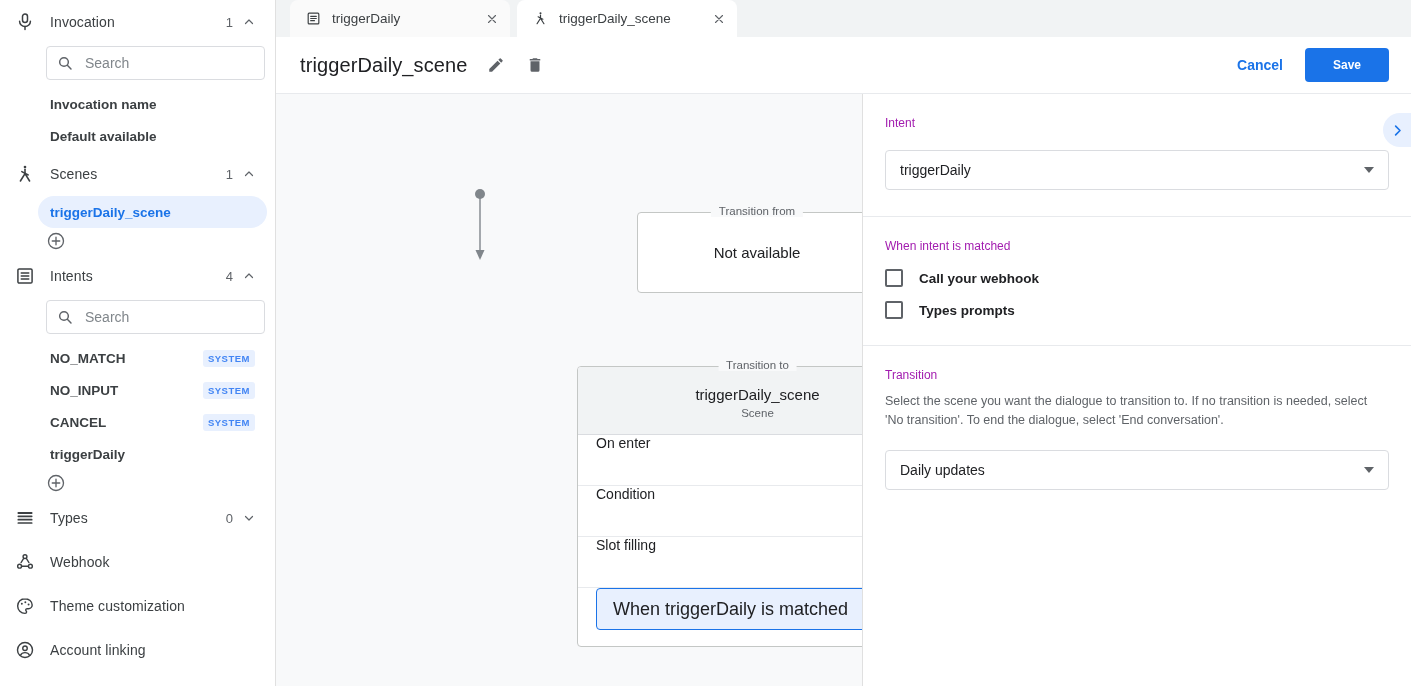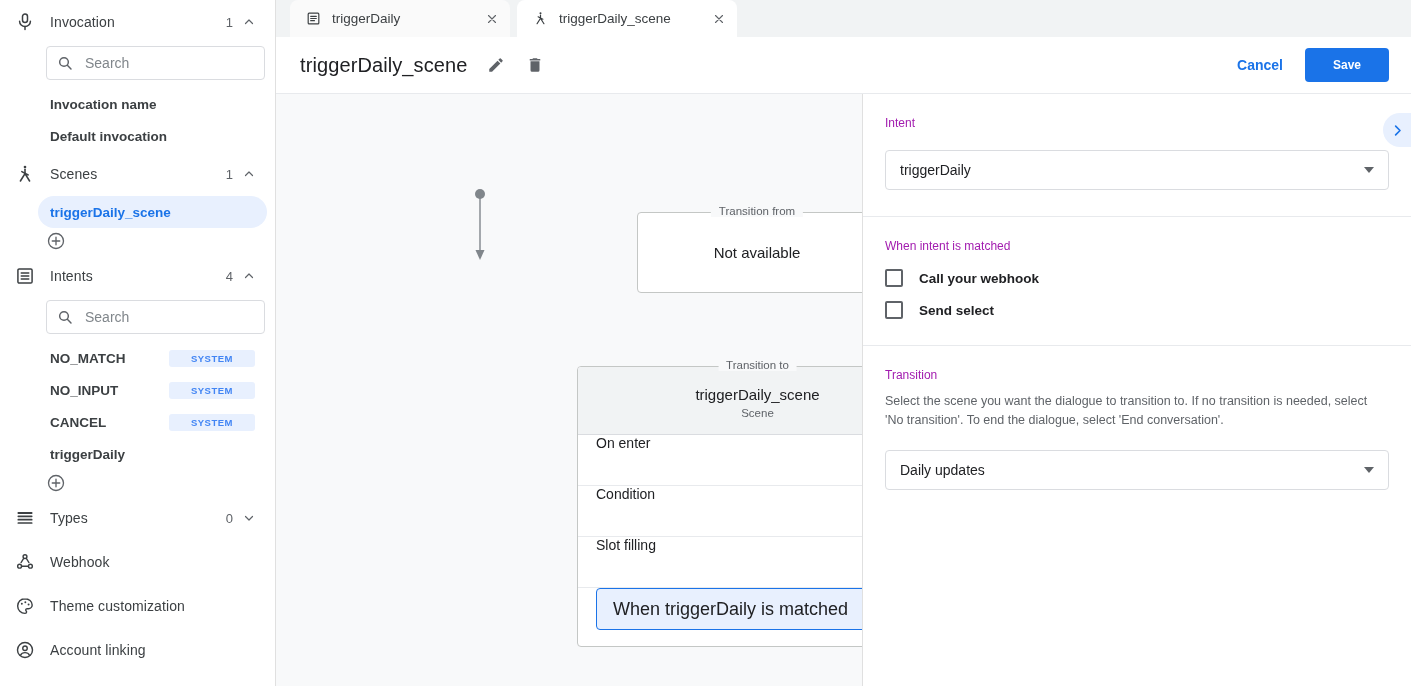--- a/index.html
+++ b/index.html
@@ -64,21 +64,21 @@
     padding: 0 12px;
     border-radius: 16px;
     font-size: 13.5px; font-weight: bold; color: #3c4043;
     cursor: pointer; white-space: nowrap;
   }
   .sub-item .si-label { flex:1 1 auto; }
   .sub-item.selected { background: #e8f0fe; color: #1a73e8; }
   .badge {
     font-size: 9.5px; font-weight: bold; letter-spacing: .5px;
     color: #4285f4; background: #e8f0fe;
-    border-radius: 3px; padding: 3px 22px; margin-left: auto;
+    border-radius: 3px; padding: 3px 5px; margin-left: auto;
   }
   .add-row { padding: 3px 0 3px 46px; }
   .add-circle {
     width: 20px; height: 20px; color: #5f6368;
     cursor: pointer; display:block;
   }
 
   
   .main { flex: 1 1 auto; position: relative; display: flex; flex-direction: column; height: 686px; }
 
@@ -274,21 +274,21 @@
               <path d="M15.5 15.5 21 21"></path>
             </svg>
         </span>
         <input type="text" placeholder="Search" style="">
       </div>
     </div>
     <div class="sub-item">
       <span class="si-label">Invocation name</span>
     </div>
     <div class="sub-item">
-      <span class="si-label">Default invocation</span>
+      <span class="si-label">Default available</span>
     </div>
 
     <div class="nav-group-head">
       <span class="nav-ico">
         <svg width="20" height="20" viewBox="0 0 24 24" fill="none" stroke="currentColor" stroke-width="1.9" stroke-linecap="round" stroke-linejoin="round">
           <circle cx="12" cy="3.6" r="1.6" fill="currentColor" stroke="none"></circle>
           <path d="M12 6.4v5.2"></path>
           <path d="M12 11.6 6.5 20.4"></path>
           <path d="M12 11.6 17.5 20.4"></path>
           <path d="M8.2 9.2 15.8 13.2"></path>
@@ -541,21 +541,21 @@
         </div>
 
         <div class="rsection">
           <h3 class="rtitle rtitle-matched">When intent is matched</h3>
           <label class="check-row">
             <span class="checkbox"></span>
             <span class="check-label">Call your webhook</span>
           </label>
           <label class="check-row">
             <span class="checkbox"></span>
-            <span class="check-label">Send select</span>
+            <span class="check-label">Types prompts</span>
           </label>
         </div>
 
         <div class="rsection">
           <h3 class="rtitle">Transition</h3>
           <p class="rdesc">Select the scene you want the dialogue to transition to. If no transition is needed, select 'No transition'. To end the dialogue, select 'End conversation'.</p>
           <div class="select">
             <span class="sel-val">Daily updates</span>
             <span class="sel-arrow"></span>
           </div>

